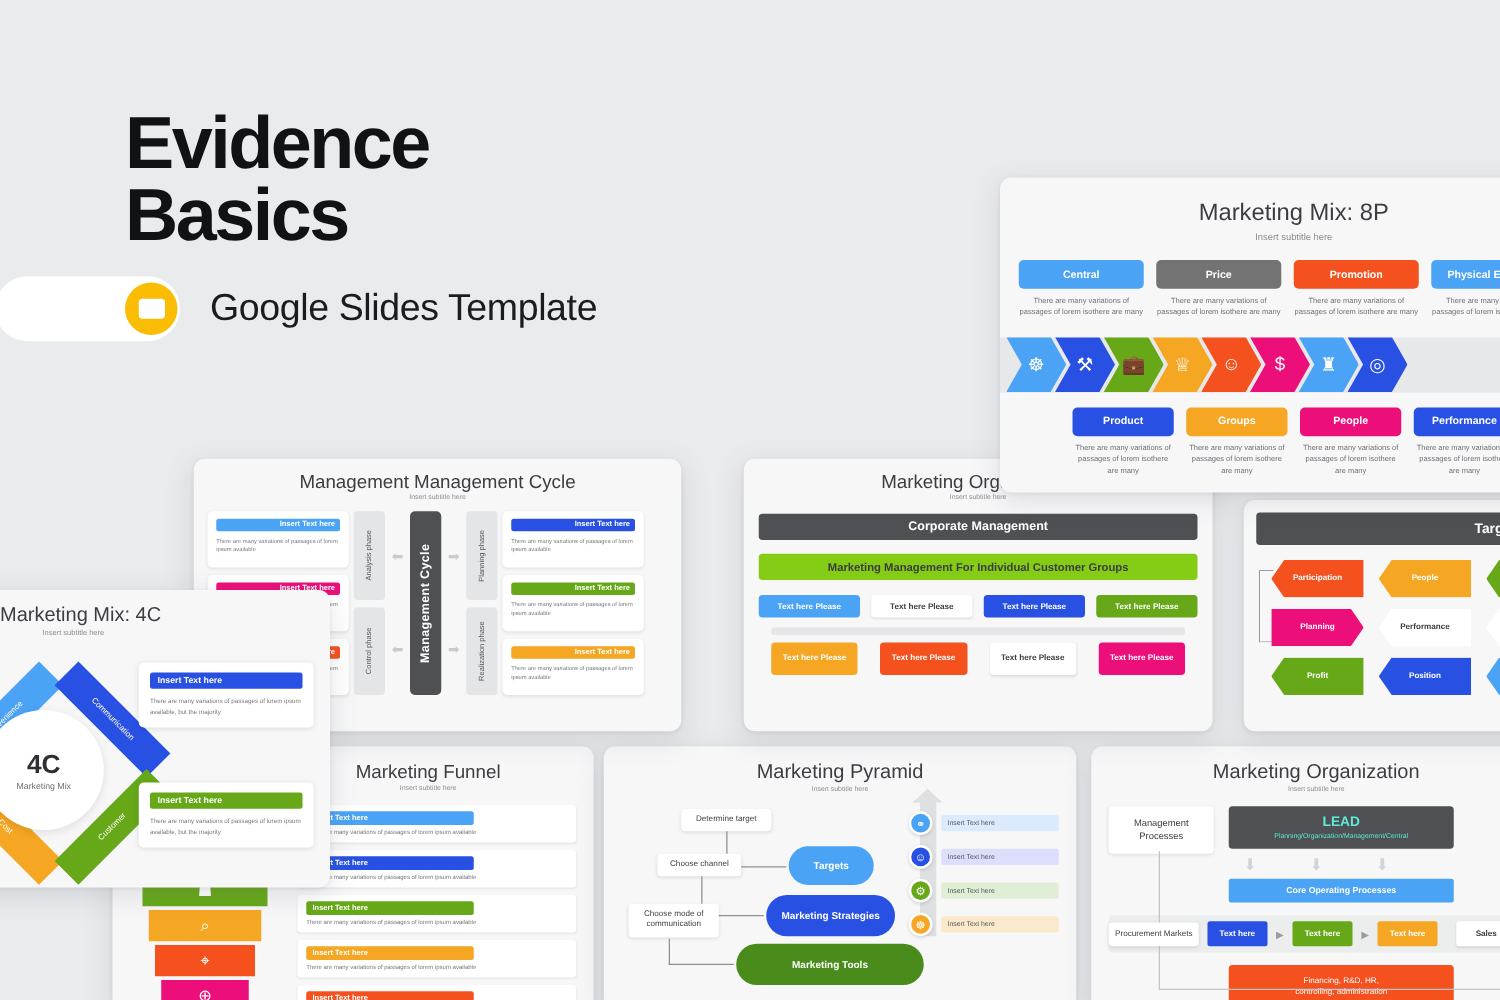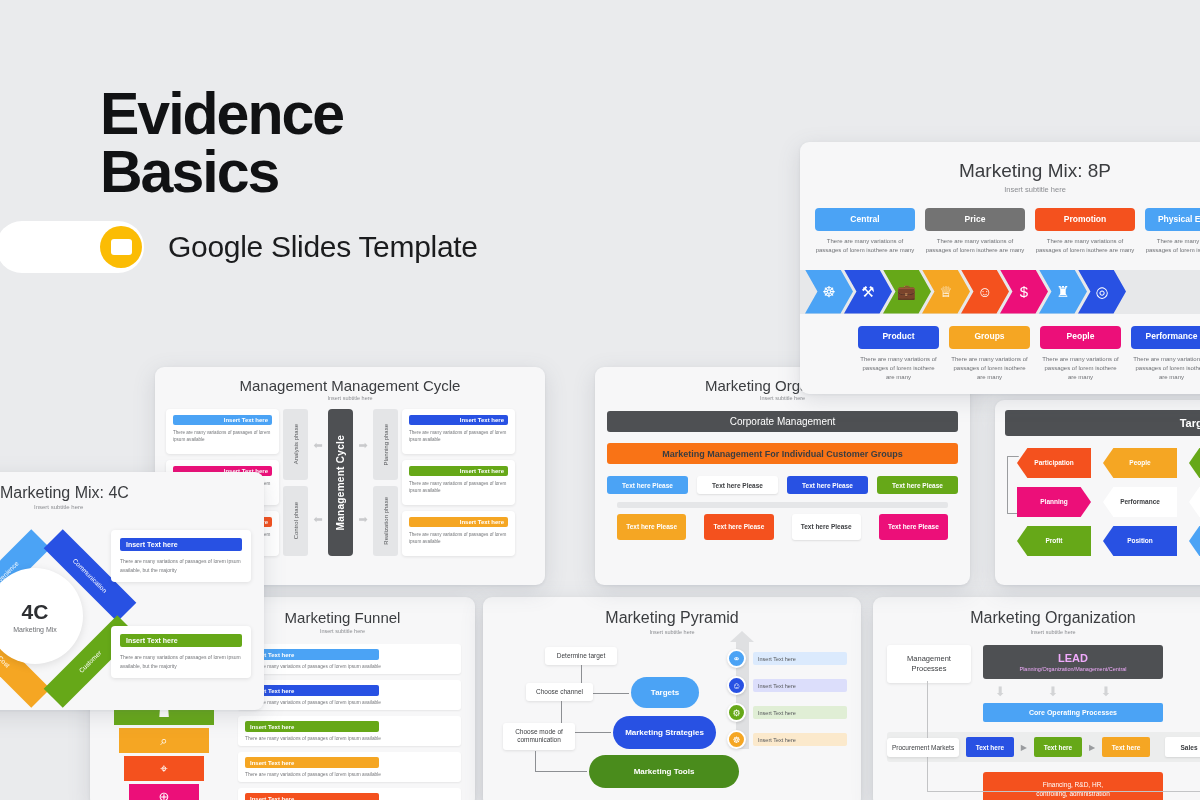--- a/index.html
+++ b/index.html
@@ -103,25 +103,25 @@
   .cyc-col { display: flex; flex-direction: column; gap: 6px; }
   .cyc-arrowcol { display: flex; flex-direction: column; justify-content: space-around; width: 12px; }
   .arr { color: #c9cacc; font-size: 11px; text-align: center; }
 
   
   #slide-org { left: 595px; top: 367px; width: 375px; height: 218px; z-index: 10; }
   #slide-org .s-title { font-size: 15px; margin-top: 10px; }
   #slide-org .s-sub { font-size: 5.5px; margin-top: 1px; }
   .org-bar-dark {
     margin: 10px 12px 0; background: #4e5053; border-radius: 3px; height: 21px;
-    color: #fff; font-size: 10px; font-weight: normal; display: flex;
+    color: #fff; font-size: 10px; font-weight: bold; display: flex;
     align-items: center; justify-content: center;
   }
   .org-bar-light {
-    margin: 11px 12px 0; background: #f97316; border-radius: 3px; height: 21px;
+    margin: 11px 12px 0; background: #84cc16; border-radius: 3px; height: 21px;
     color: #3b3d40; font-size: 9px; font-weight: bold; display: flex;
     align-items: center; justify-content: center;
   }
   .org-row { display: flex; gap: 9px; margin: 12px 12px 0; }
   .org-chip {
     flex: 1; height: 18px; border-radius: 3px; font-size: 6.5px; font-weight: bold;
     display: flex; align-items: center; justify-content: center; color: #fff;
   }
   .org-chip.white { background: #fff; color: #3b3d40; box-shadow: 0 1px 2px rgba(0,0,0,.1); }
   .org-connector { margin: 8px 22px 0; height: 6px; background: #e5e6e8; border-radius: 2px; }
@@ -233,21 +233,21 @@
     border-bottom: 11px solid #dfe0e2;
   }
 
   
   #slide-org2 { left: 873px; top: 597px; width: 360px; height: 210px; z-index: 8; }
   #slide-org2 .s-title { font-size: 16px; margin-top: 12px; }
   #slide-org2 .s-sub { font-size: 5.5px; margin-top: 2px; }
   .o2-body { position: relative; padding: 10px 14px 0; }
   .o2-lead {
     margin-left: 96px; margin-right: 56px; background: #4e5053; border-radius: 3px;
-    padding: 7px 0; text-align: center; color: #f0abfc;
+    padding: 7px 0; text-align: center; color: #5eead4;
   }
   .o2-lead .t1 { font-size: 11px; font-weight: bold; }
   .o2-lead .t2 { font-size: 5.5px; margin-top: 2px; }
   .o2-mgmt {
     position: absolute; left: 14px; top: 10px; width: 84px; background: #fff;
     border-radius: 3px; padding: 9px 4px; text-align: center; font-size: 7.5px;
     color: #3b3d40; line-height: 1.35; box-shadow: 0 1px 3px rgba(0,0,0,.10);
   }
   .o2-arrows { display: flex; justify-content: center; gap: 42px; margin: 5px 0 4px; }
   .o2-arrow { color: #d3d4d6; font-size: 13px; }

